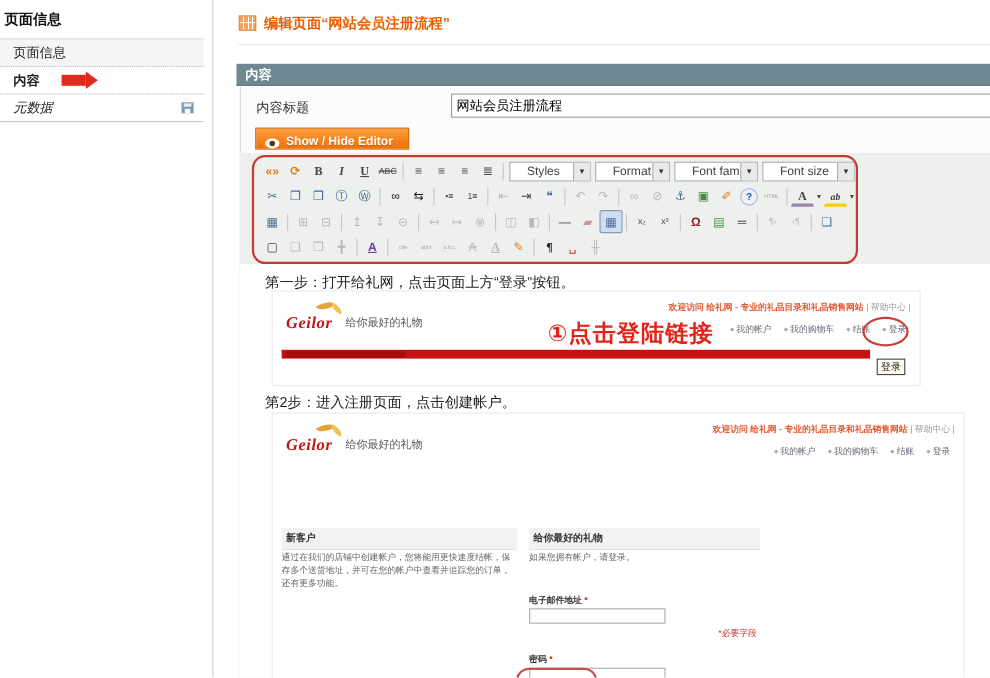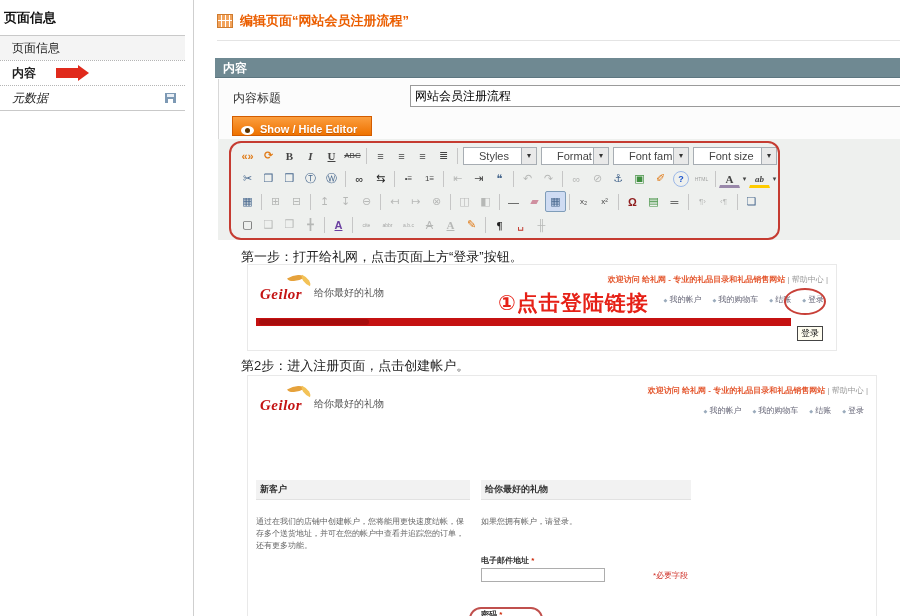--- a/index.html
+++ b/index.html
@@ -121,21 +121,21 @@
   .searchbox{position:absolute;right:6px;top:6px;width:112px;height:17px;background:#fff;border-radius:3px;
        display:flex;align-items:center;padding:0 6px;gap:4px;box-sizing:border-box}
   .search-text{flex:1;font-size:8px;color:#9a9a9a;white-space:nowrap;overflow:hidden}
   .mag{width:6px;height:6px;border:1.3px solid #888;border-radius:50%;position:relative;flex:none}
   .mag::after{content:"";position:absolute;width:4px;height:1.3px;background:#888;right:-3px;bottom:-2px;transform:rotate(40deg)}
 
   .col{position:absolute;top:104px}
   .col-left{left:8px;width:214px}
   .col-right{left:233px;width:210px}
   .col-h{background:#f2f2f2;font-size:9px;font-weight:bold;color:#333;padding:3px 4px;border-bottom:1px solid #e2e2e2}
-  .col-text{font-size:8px;color:#666;line-height:12px;margin-top:16px}
+  .col-text{font-size:8px;color:#666;line-height:12px;margin-top:1px}
   .f-label{font-size:8px;font-weight:bold;color:#333;margin-top:27px}
   .req{color:#cc2200}
   .f-input{width:122px;height:12px;border:1px solid #adadad;background:#fff;margin-top:2px}
   .req-note{position:absolute;left:405px;top:194px;font-size:8px;color:#d0342c}
   .bottom-arc{position:absolute;left:221px;top:231px;width:70px;height:30px;border:2px solid #c0504d;border-radius:12px}
 </style>
 </head>
 <body>
 
 <div class="sidebar">

